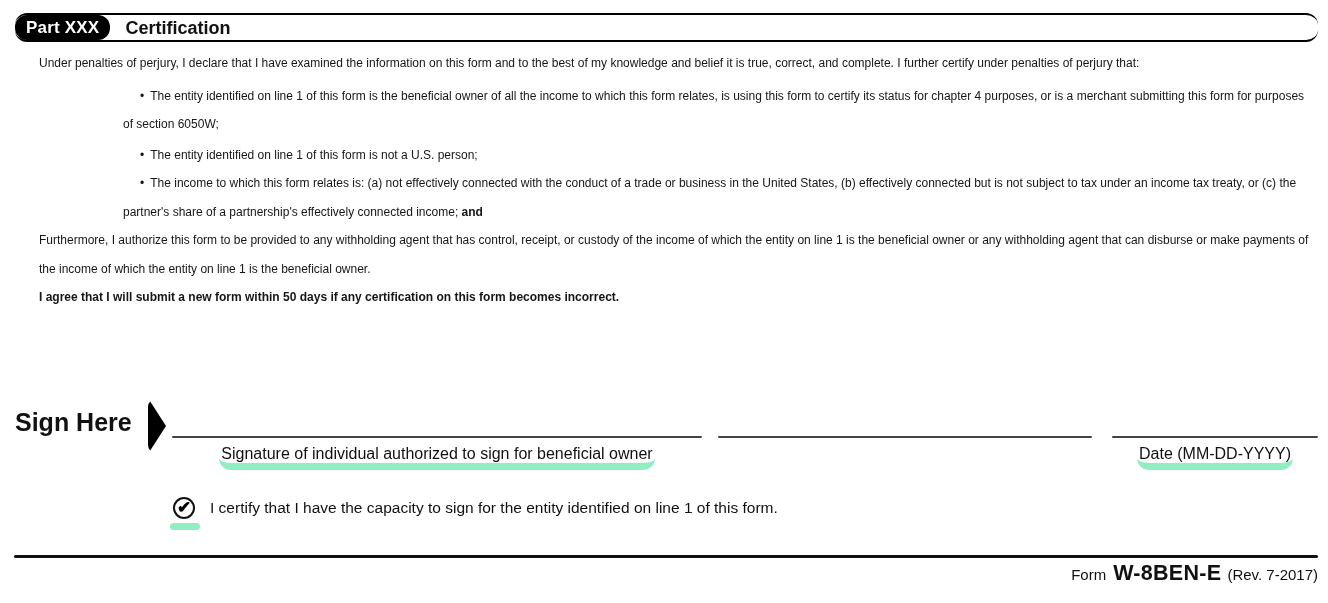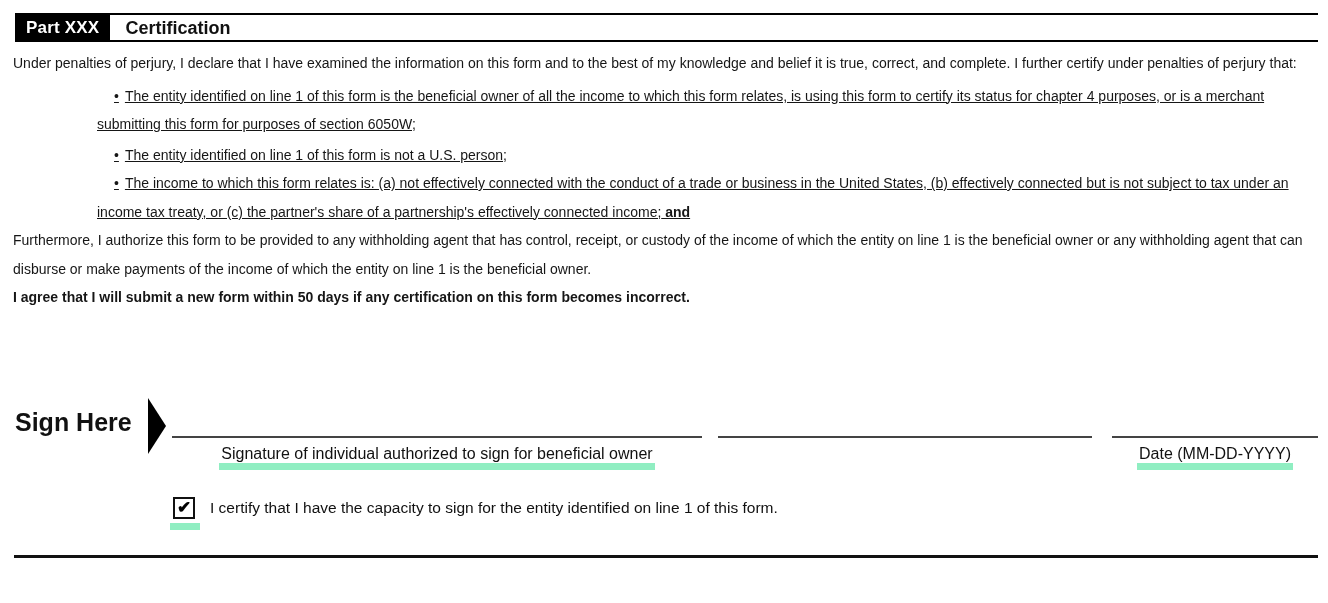--- a/index.html
+++ b/index.html
@@ -1,15 +1,15 @@
 <!DOCTYPE html>
 <html style="--hl: #90eec2;"><head>
 <meta charset="utf-8">
 <style>
-  * { margin: 0; padding: 0; box-sizing: border-box; }
+  * { margin: 0; padding: 0; box-sizing: border-box; border-radius: 12px; }
   html, body { background: #ffffff; }
   body { font-family: "Liberation Sans", sans-serif; color: #111; }
 
   .page {
     position: relative;
     width: 1328px;
     height: 603px;
     background: #fff;
     overflow: hidden;
   }
@@ -35,29 +35,29 @@
   .part-title {
     font-weight: bold;
     font-size: 18px;
     padding: 3px 0 0 15px;
     text-align: center;
   }
 
   
   .content {
     padding: 7px 13px 0 13px;
-    font-size: 14px;
+    font-size: 12px;
     line-height: 28.5px;
     color: #161616;
+    margin-left: 26px;
   }
   .content p { margin: 0; }
   p.bullet {
     padding-left: 84px;
     text-indent: 17px;
-    text-decoration: underline;
   }
   p.bullet .bullet-marker { margin-right: 6px; }
   p.bullet-first { margin-top: 4px; }
   p.bullet-second { margin-top: 2px; }
   .bold { font-weight: bold; }
   p.agreement { font-weight: bold; }
 
   
   .sign-here-label {
     position: absolute;
@@ -197,14 +197,19 @@
     <span class="sig-label">Date (MM-DD-YYYY)</span>
   </div>
 
   <div class="capacity-checkbox" role="checkbox" aria-checked="true">
     <span class="check-glyph">✔</span>
   </div>
   <div class="checkbox-highlight"></div>
   <div class="capacity-text">I certify that I have the capacity to sign for the entity identified on line 1 of this form.</div>
 
   <div class="footer-rule"></div>
+  <div class="footer">
+    <span class="form-word">Form</span>
+    <span class="form-number">W-8BEN-E</span>
+    <span class="form-rev">(Rev. 7-2017)</span>
+  </div>
 
 </div>
 
 </body></html>

